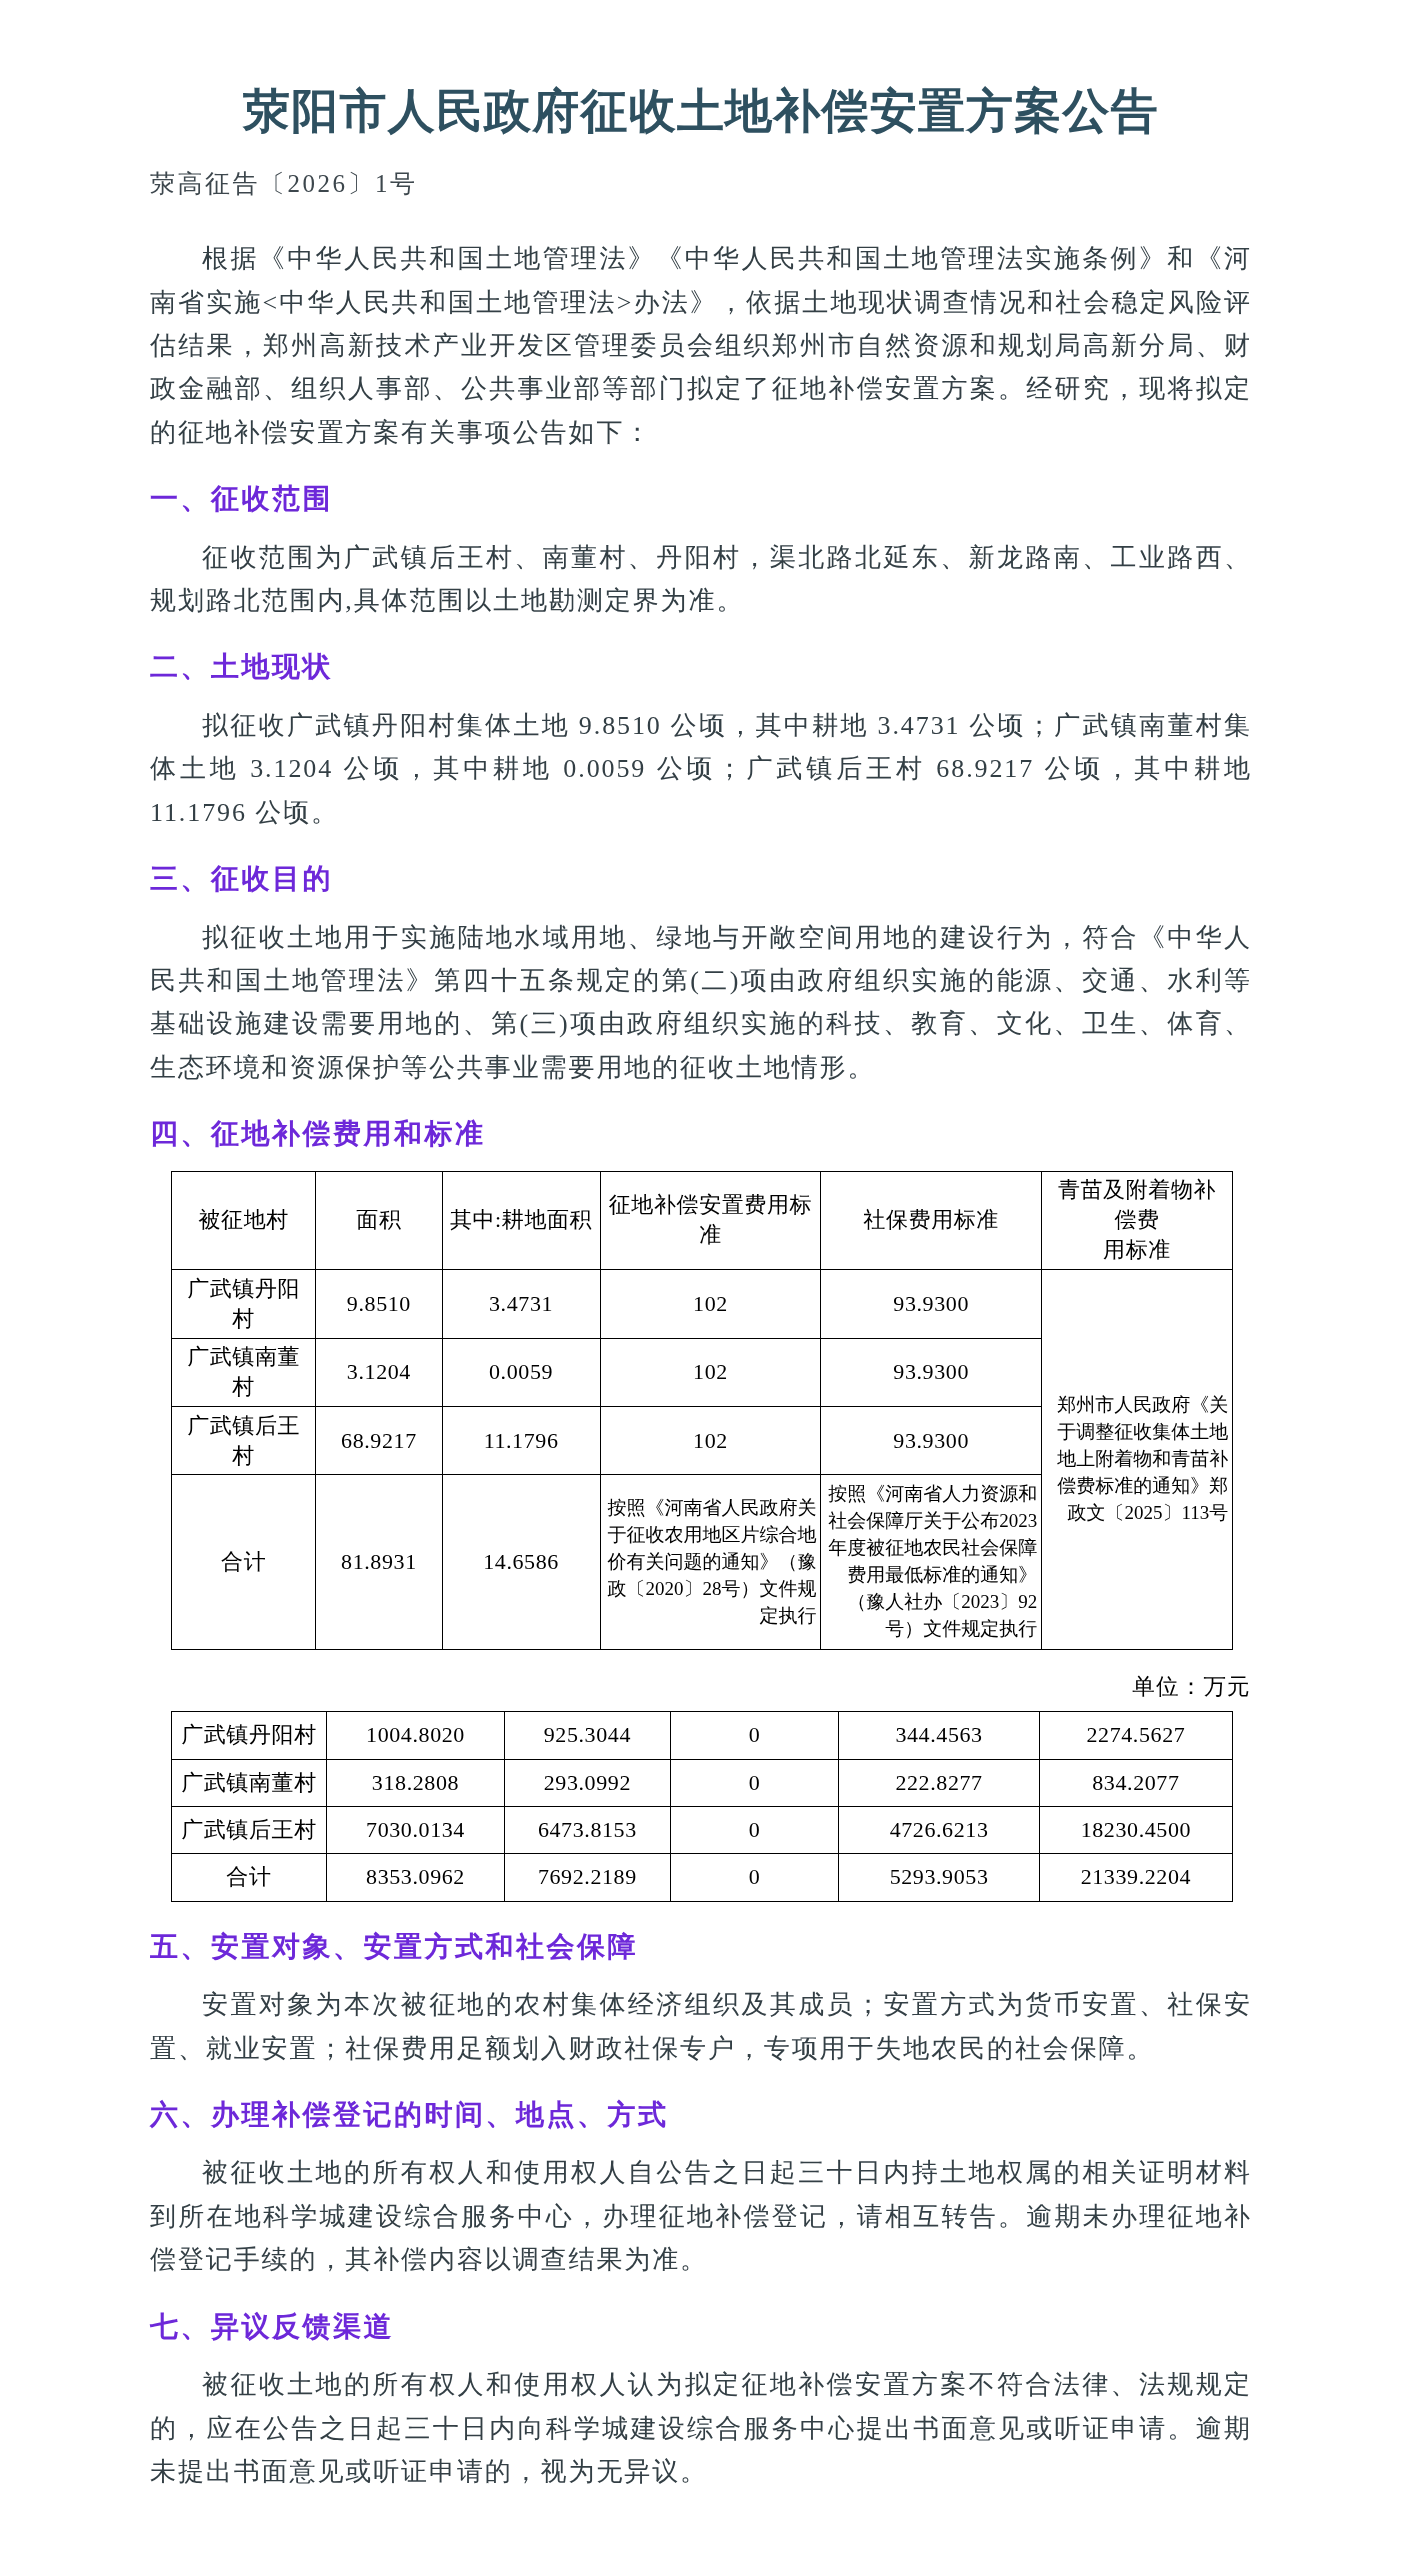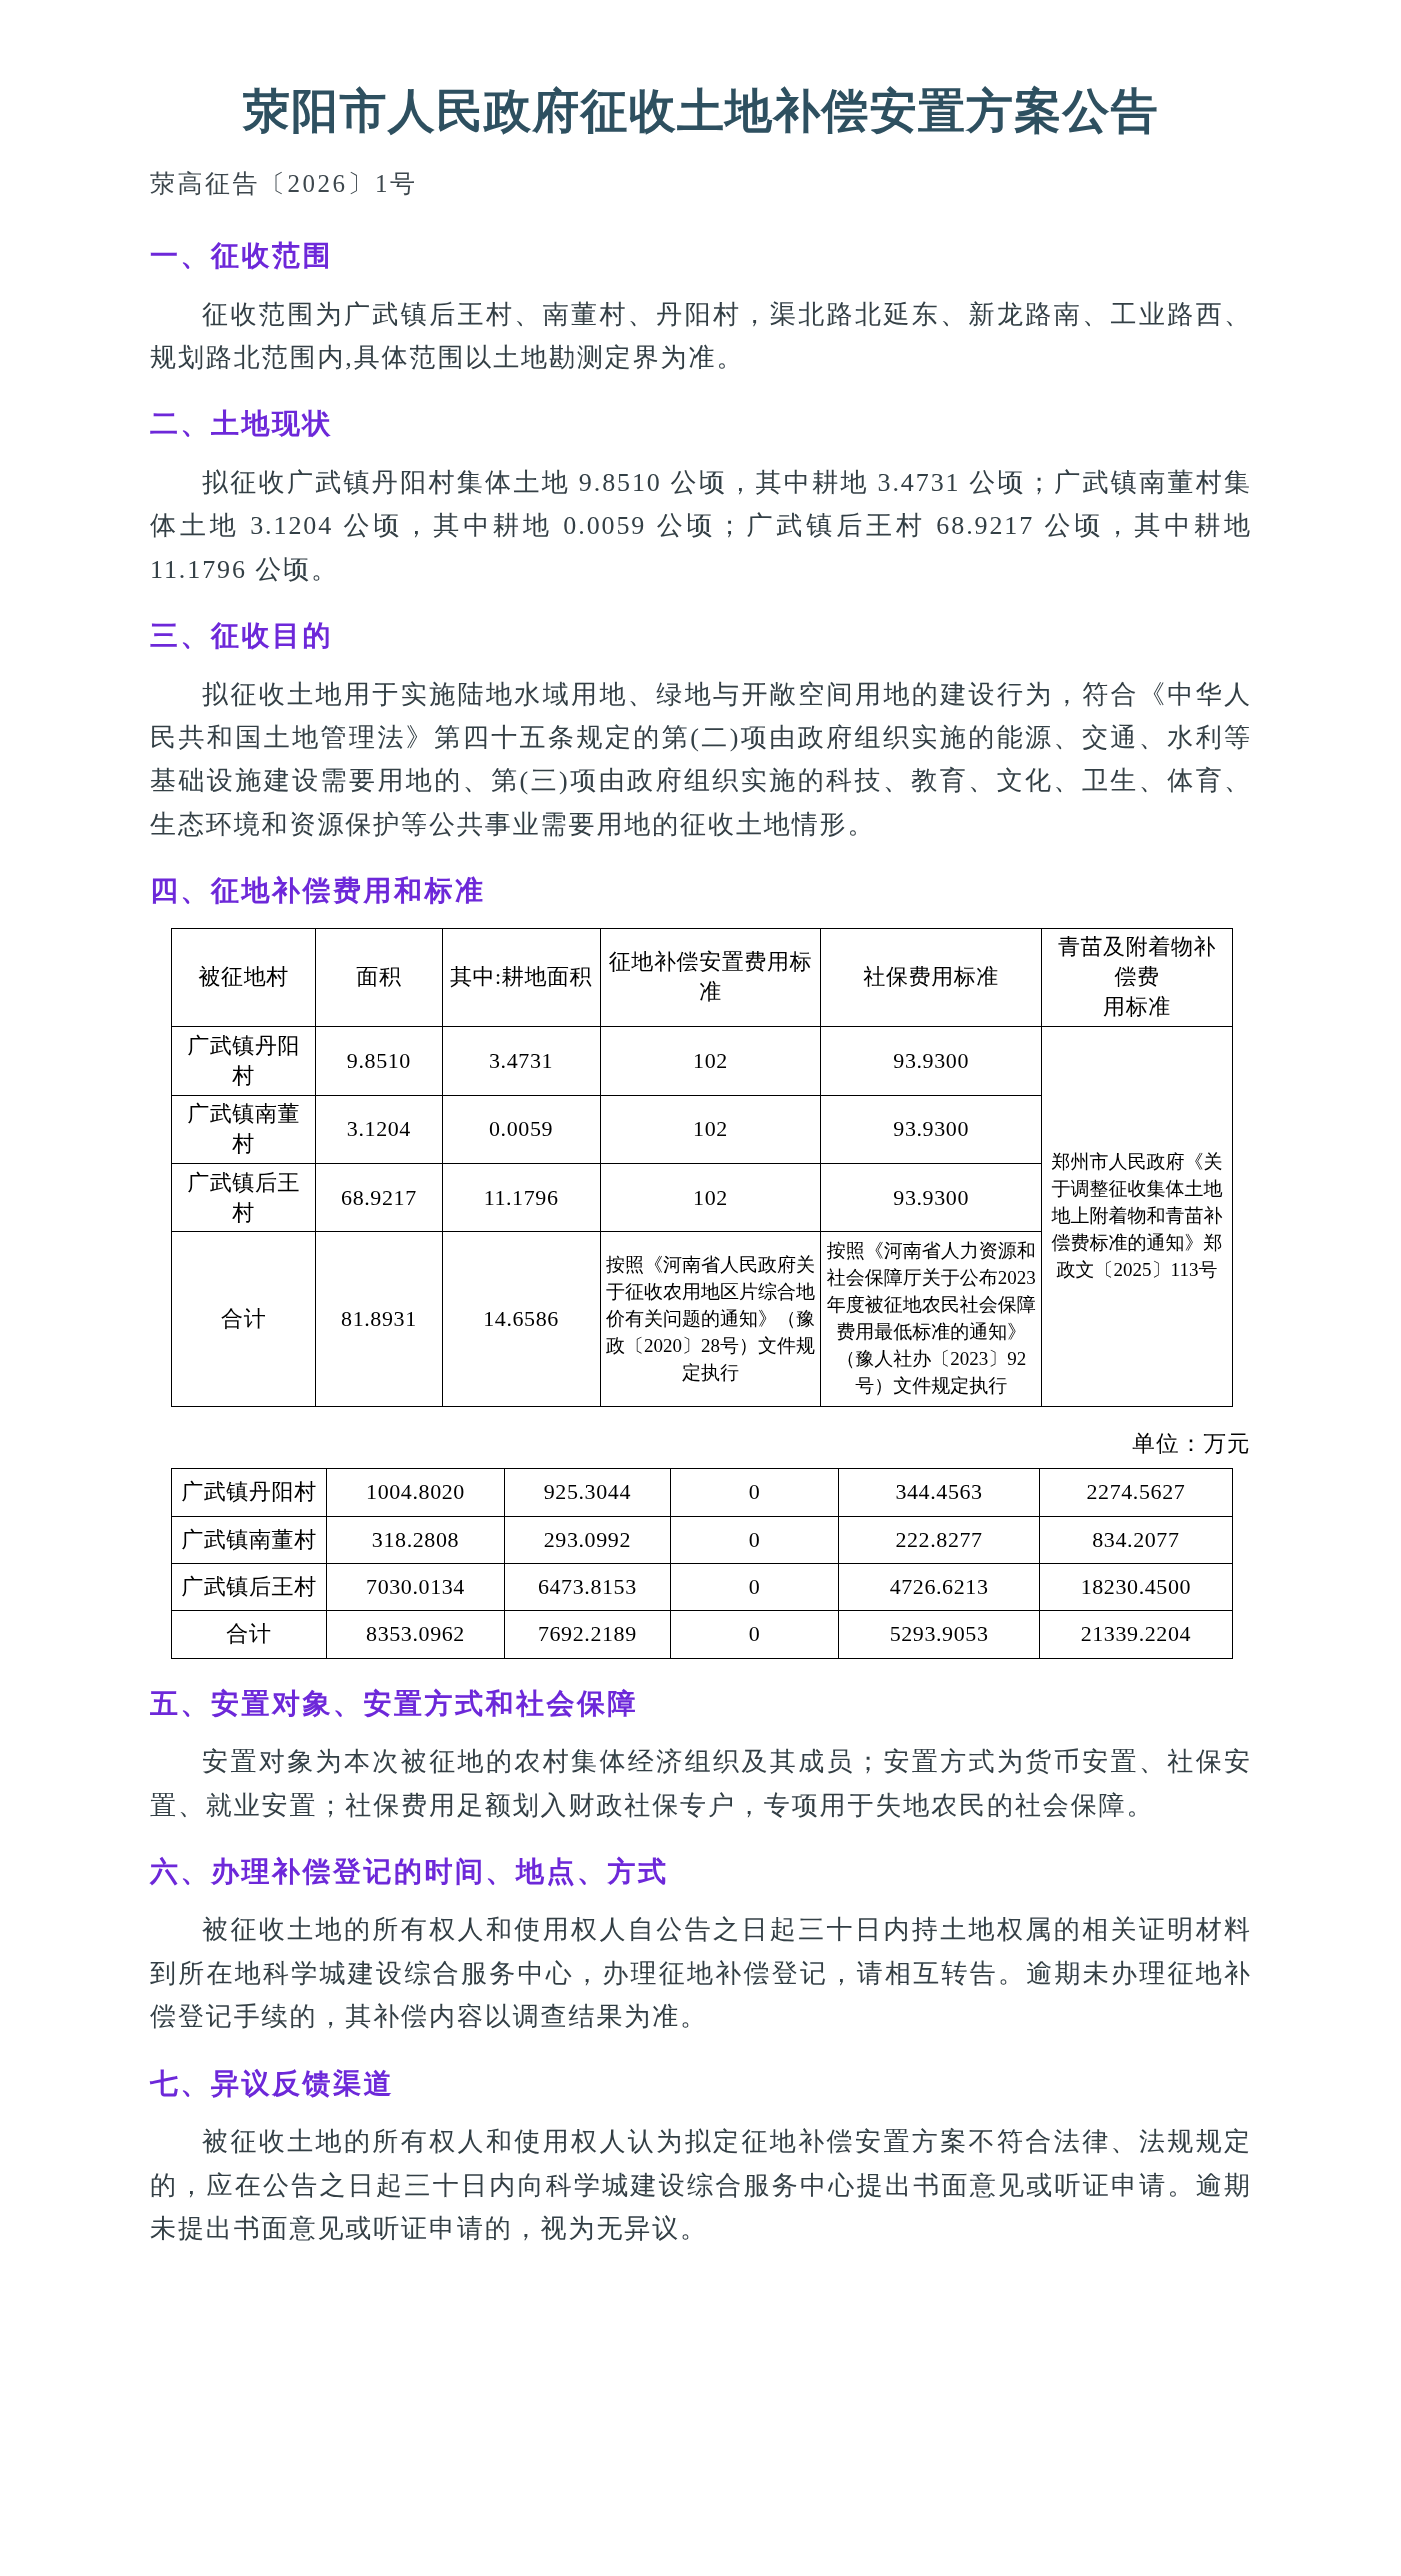--- a/index.html
+++ b/index.html
@@ -70,34 +70,36 @@
     padding:3.7px 5px;
     letter-spacing:0.6px;
     word-break:break-all;
   }
   table.comp td.pre{white-space:pre-line;}
   table.comp td.small{
     font-size:19px;
     line-height:1.42;
     letter-spacing:0;
     padding:6.2px 3.7px;
+    text-align:right;
   }
   .t1 .hrow td{height:62px;}
   .t1 .drow td{height:49px;}
   .t2 .hrow td{height:60px;}
   .t2 .drow td{height:39px;}
 </style>
 </head>
 <body>
 
 <div class="page">
 
   <h1 class="doc-title">荥阳市人民政府征收土地补偿安置方案公告</h1>
   <div class="doc-number">荥高征告〔2026〕1号</div>
 
+  <p class="body">根据《中华人民共和国土地管理法》《中华人民共和国土地管理法实施条例》和《河南省实施&lt;中华人民共和国土地管理法&gt;办法》，依据土地现状调查情况和社会稳定风险评估结果，郑州高新技术产业开发区管理委员会组织郑州市自然资源和规划局高新分局、财政金融部、组织人事部、公共事业部等部门拟定了征地补偿安置方案。经研究，现将拟定的征地补偿安置方案有关事项公告如下：</p>
 
   <h2 class="sec">一、征收范围</h2>
   <p class="body">征收范围为广武镇后王村、南董村、丹阳村，渠北路北延东、新龙路南、工业路西、规划路北范围内,具体范围以土地勘测定界为准。</p>
 
   <h2 class="sec">二、土地现状</h2>
   <p class="body">拟征收广武镇丹阳村集体土地 9.8510 公顷，其中耕地 3.4731 公顷；广武镇南董村集体土地 3.1204 公顷，其中耕地 0.0059 公顷；广武镇后王村 68.9217 公顷，其中耕地 11.1796 公顷。</p>
 
   <h2 class="sec">三、征收目的</h2>
   <p class="body">拟征收土地用于实施陆地水域用地、绿地与开敞空间用地的建设行为，符合《中华人民共和国土地管理法》第四十五条规定的第(二)项由政府组织实施的能源、交通、水利等基础设施建设需要用地的、第(三)项由政府组织实施的科技、教育、文化、卫生、体育、生态环境和资源保护等公共事业需要用地的征收土地情形。</p>
 

